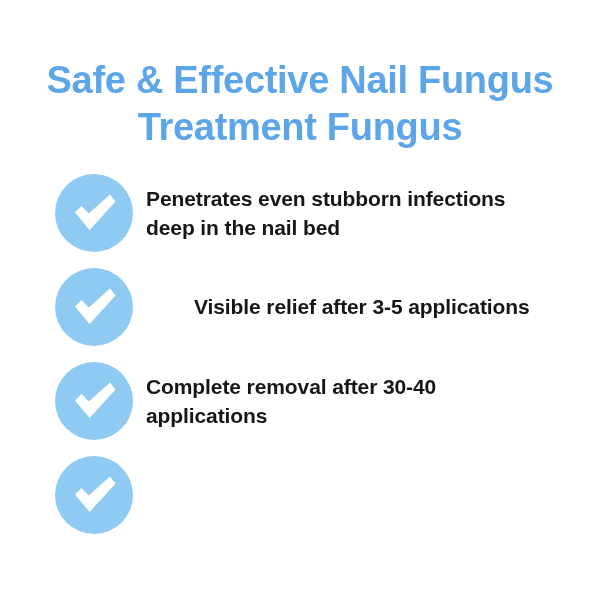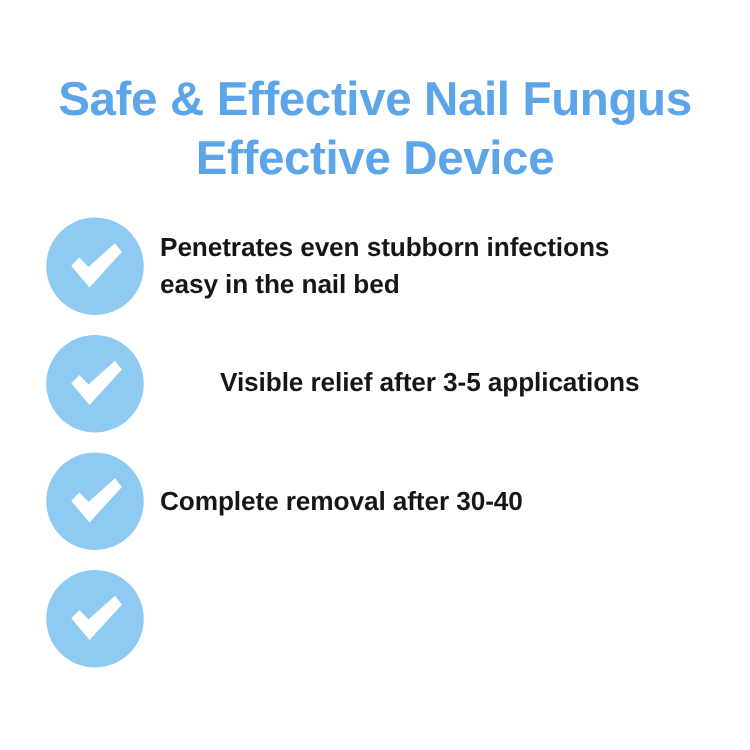--- a/index.html
+++ b/index.html
@@ -36,21 +36,21 @@
     font-weight: bold;
     font-size: 38px;
     line-height: 47px;
     letter-spacing: -0.3px;
     white-space: nowrap;
   }
 
   
   .benefits {
     position: absolute;
-    left: 37px;
+    left: 55px;
     top: 166px;
     width: 500px;
   }
   .benefit-row {
     position: relative;
     display: flex;
     align-items: center;
     width: 100%;
   }
   .benefit-row.r0 { height: 93px; }
@@ -90,34 +90,34 @@
     white-space: nowrap;
   }
 </style>
 </head>
 <body>
 
 <div class="page">
 
   <div class="title-block">
     <span class="title-line">Safe &amp; Effective Nail Fungus</span>
-    <span class="title-line">Effective Device</span>
+    <span class="title-line">Treatment Fungus</span>
   </div>
 
   <div class="benefits">
 
     <div class="benefit-row r0">
       <div class="check-badge">
         <svg viewBox="0 0 78 78" xmlns="http://www.w3.org/2000/svg" aria-hidden="true">
           <polygon points="20,38.5 26.5,32 33.8,39.6 55,20.5 60.5,27.5 34.6,56" fill="#ffffff"></polygon>
         </svg>
       </div>
       <div class="benefit-text">
         <span class="l">Penetrates even stubborn infections</span>
-        <span class="l">easy in the nail bed</span>
+        <span class="l">deep in the nail bed</span>
       </div>
     </div>
 
     <div class="benefit-row r1">
       <div class="check-badge">
         <svg viewBox="0 0 78 78" xmlns="http://www.w3.org/2000/svg" aria-hidden="true">
           <polygon points="20,38.5 26.5,32 33.8,39.6 55,20.5 60.5,27.5 34.6,56" fill="#ffffff"></polygon>
         </svg>
       </div>
       <div class="benefit-text">
@@ -126,20 +126,21 @@
     </div>
 
     <div class="benefit-row r2">
       <div class="check-badge">
         <svg viewBox="0 0 78 78" xmlns="http://www.w3.org/2000/svg" aria-hidden="true">
           <polygon points="20,38.5 26.5,32 33.8,39.6 55,20.5 60.5,27.5 34.6,56" fill="#ffffff"></polygon>
         </svg>
       </div>
       <div class="benefit-text">
         <span class="l">Complete removal after 30-40</span>
+        <span class="l">applications</span>
       </div>
     </div>
 
     <div class="benefit-row r3">
       <div class="check-badge">
         <svg viewBox="0 0 78 78" xmlns="http://www.w3.org/2000/svg" aria-hidden="true">
           <polygon points="20,38.5 26.5,32 33.8,39.6 55,20.5 60.5,27.5 34.6,56" fill="#ffffff"></polygon>
         </svg>
       </div>
     </div>

